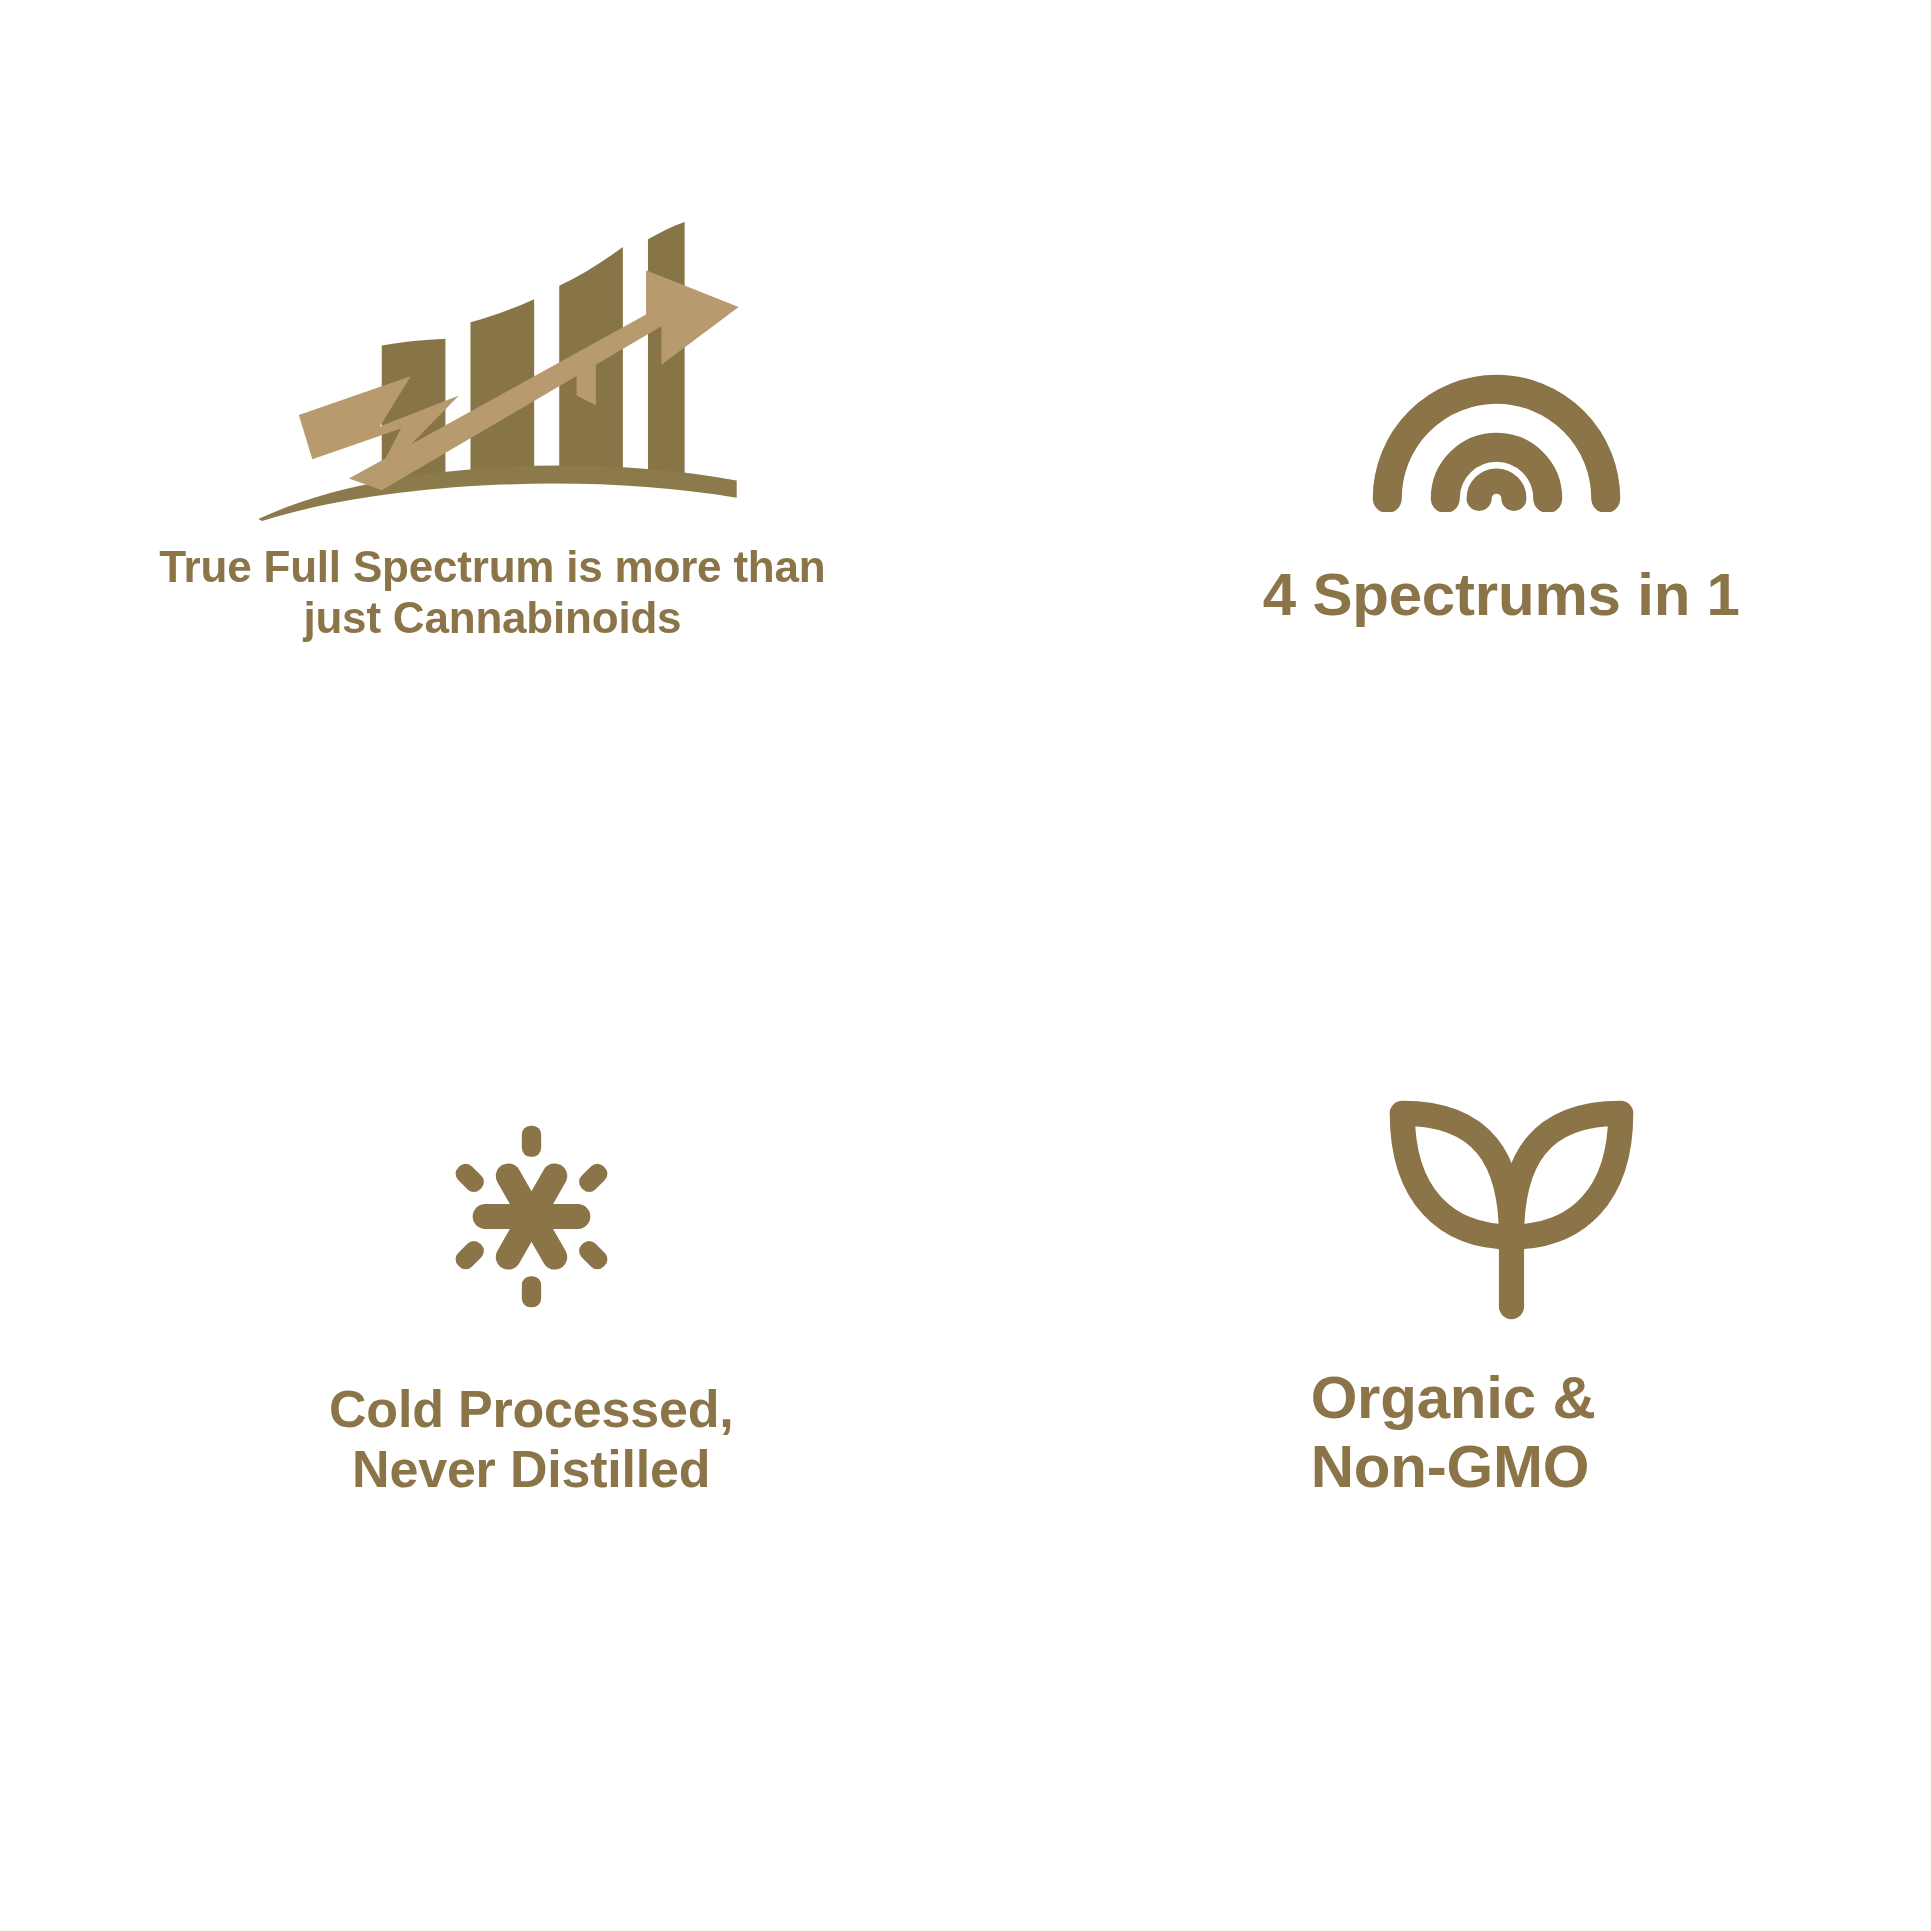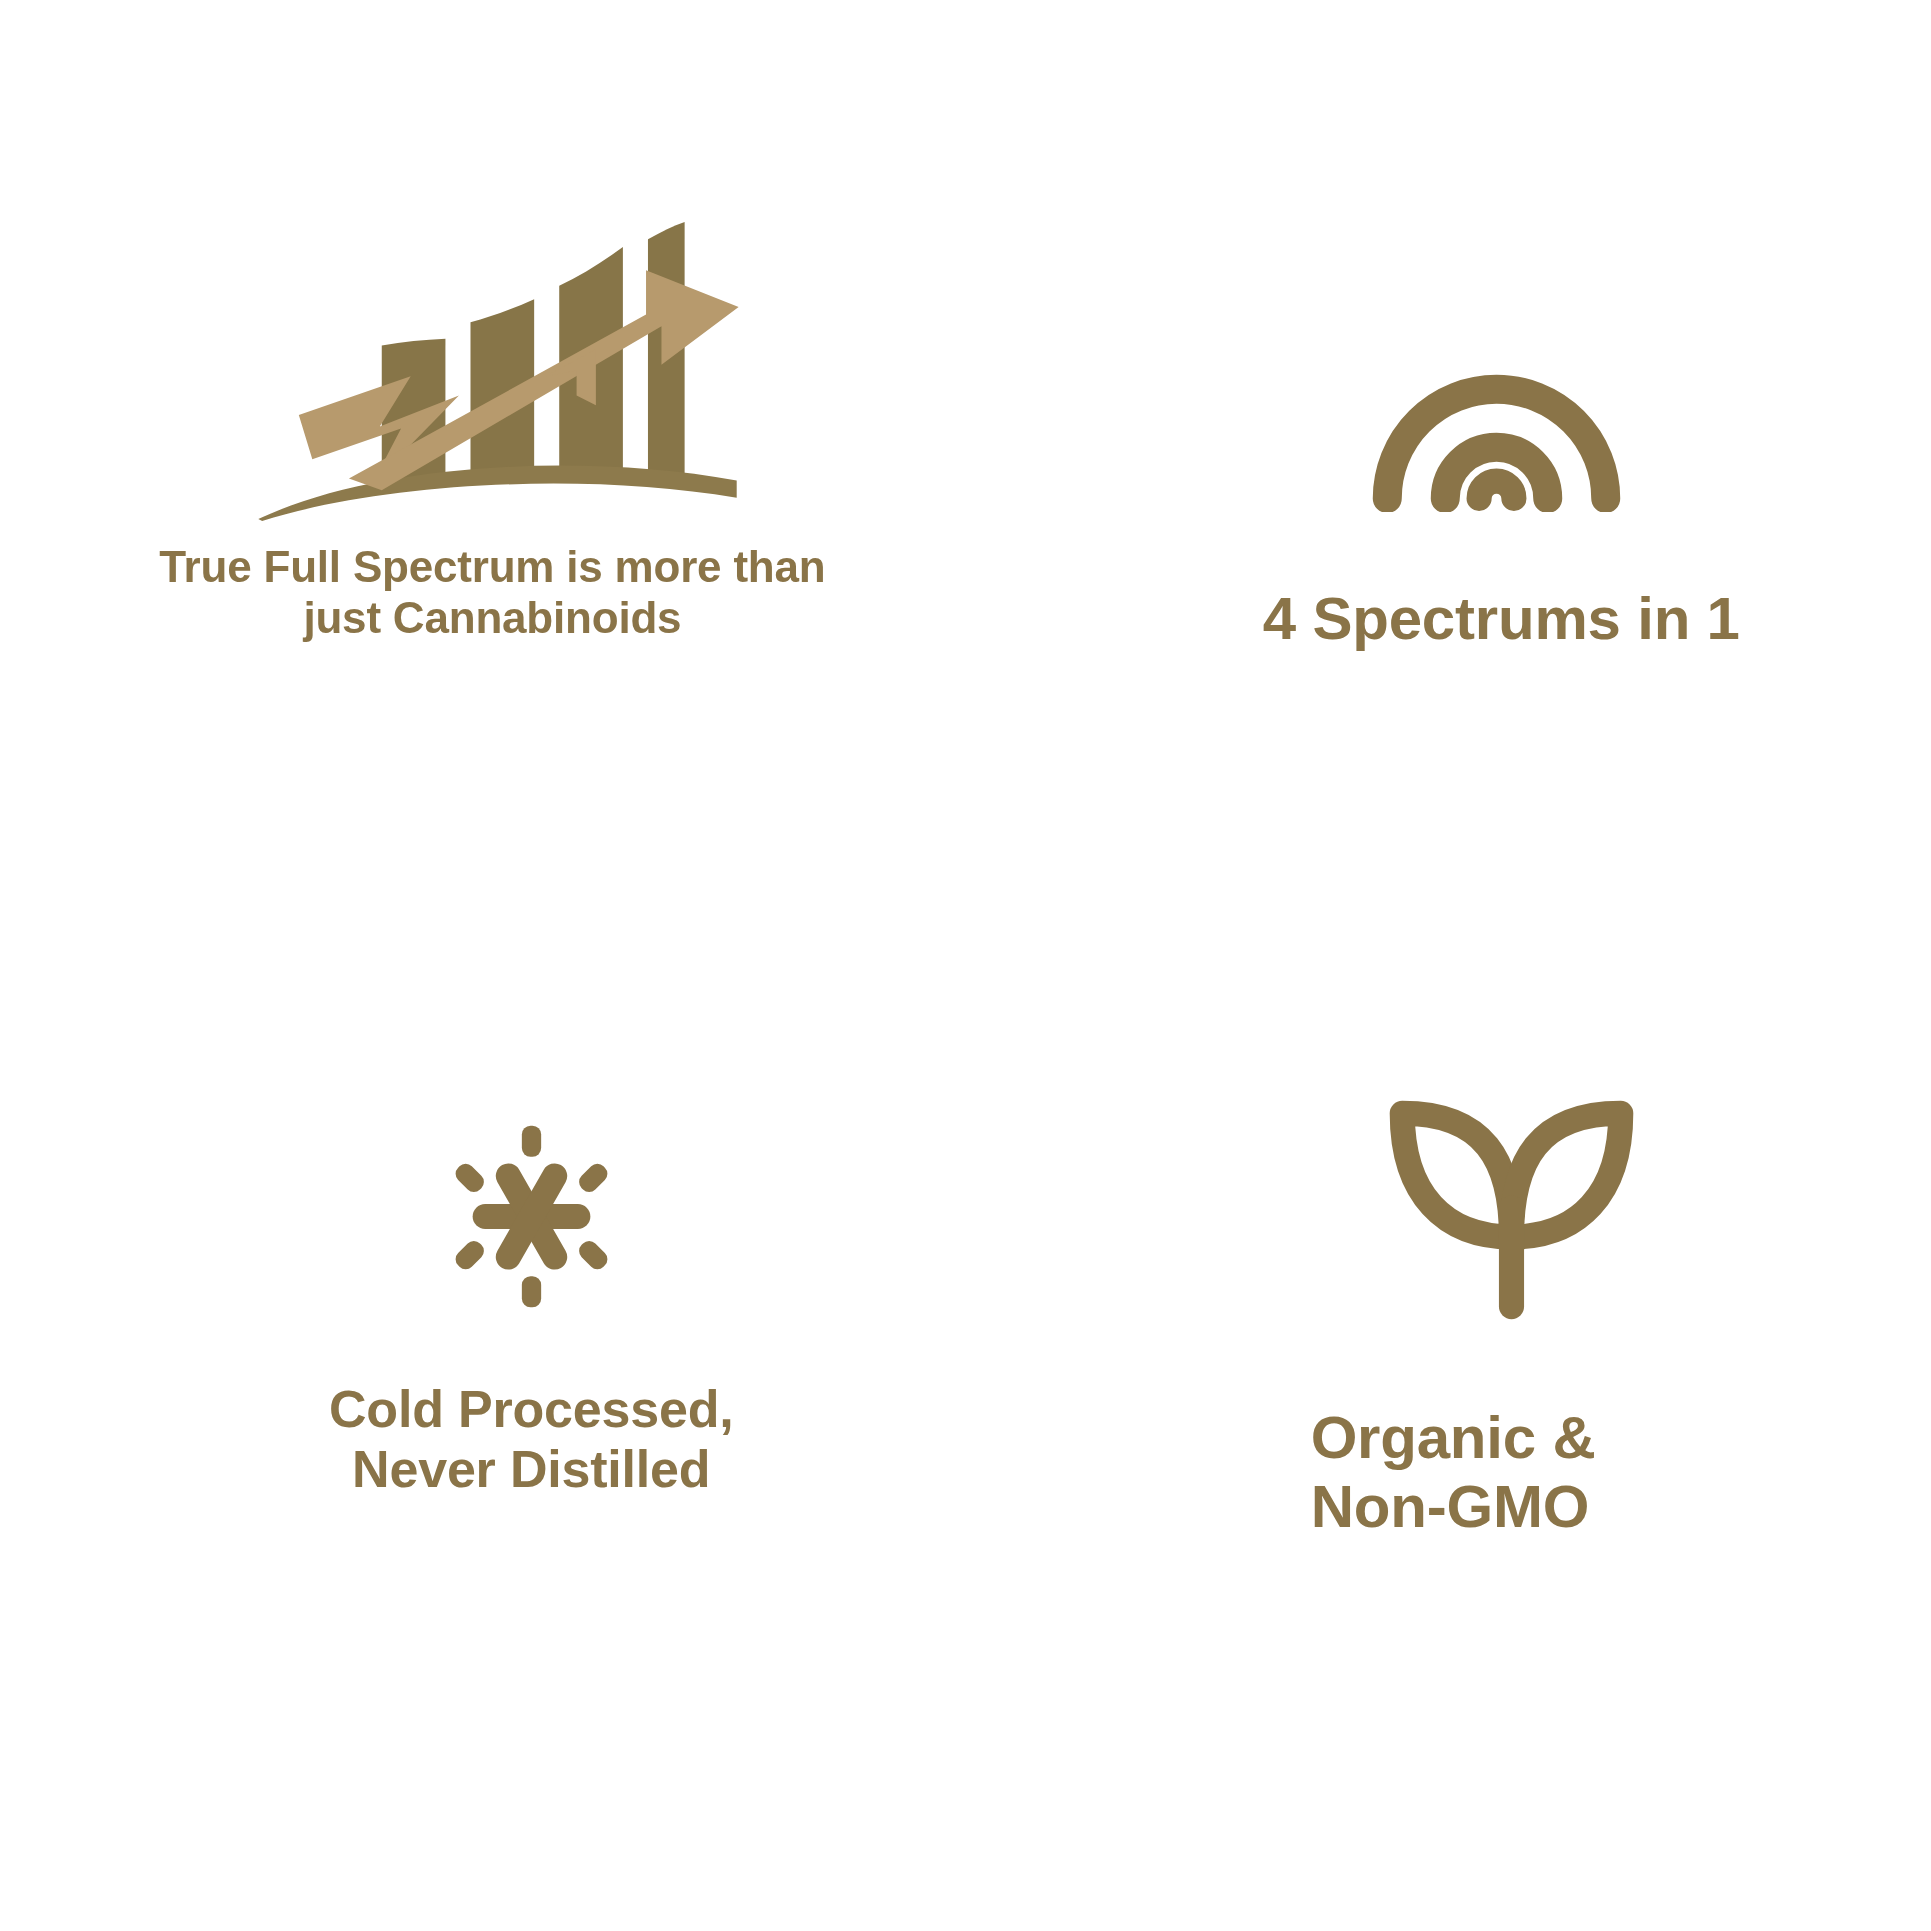--- a/index.html
+++ b/index.html
@@ -27,21 +27,21 @@
     position: relative;
     display: flex;
     flex-direction: column;
     align-items: center;
   }
 
   
   .cell-spectrum   { justify-content: flex-start; padding-top: 222px; }
   .cell-four       { justify-content: flex-start; padding-top: 367px; }
   .cell-cold       { justify-content: flex-start; padding-top: 154px; }
-  .cell-organic    { justify-content: flex-start; padding-top: 126px; gap: 40px; }
+  .cell-organic    { justify-content: flex-start; padding-top: 126px; }
 
   .icon-wrap {
     display: block;
   }
 
   .feature-label {
     color: #8a7448;
     text-align: center;
     font-weight: 700;
     letter-spacing: -0.2px;
@@ -49,21 +49,21 @@
     white-space: pre-line;
   }
 
   .label-spectrum {
     font-size: 44px;
     margin-top: 16px;
     max-width: 676px;
   }
   .label-four {
     font-size: 60px;
-    margin-top: 68px;
+    margin-top: 44px;
   }
   .label-cold {
     font-size: 52px;
     margin-top: 62px;
   }
   .label-organic {
     font-size: 60px;
     margin-top: 35px;
     align-self: center;
     text-align: left;

